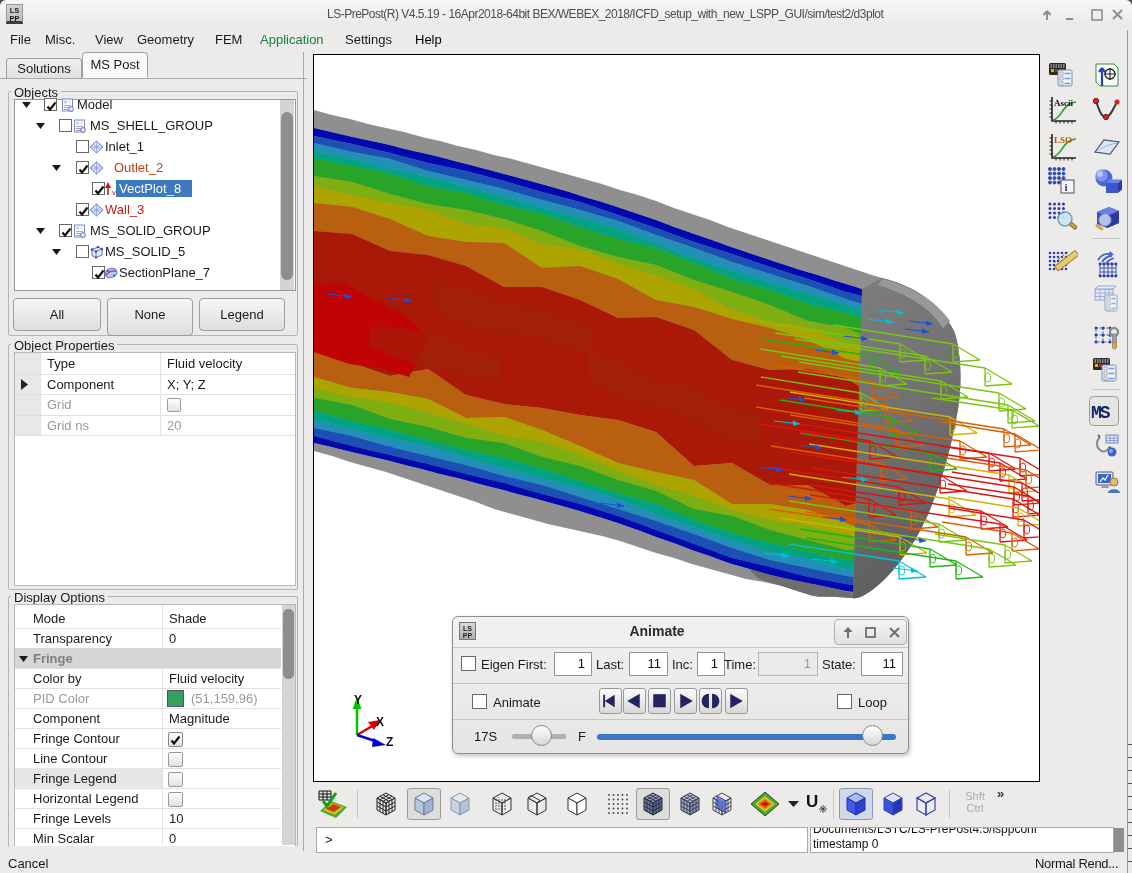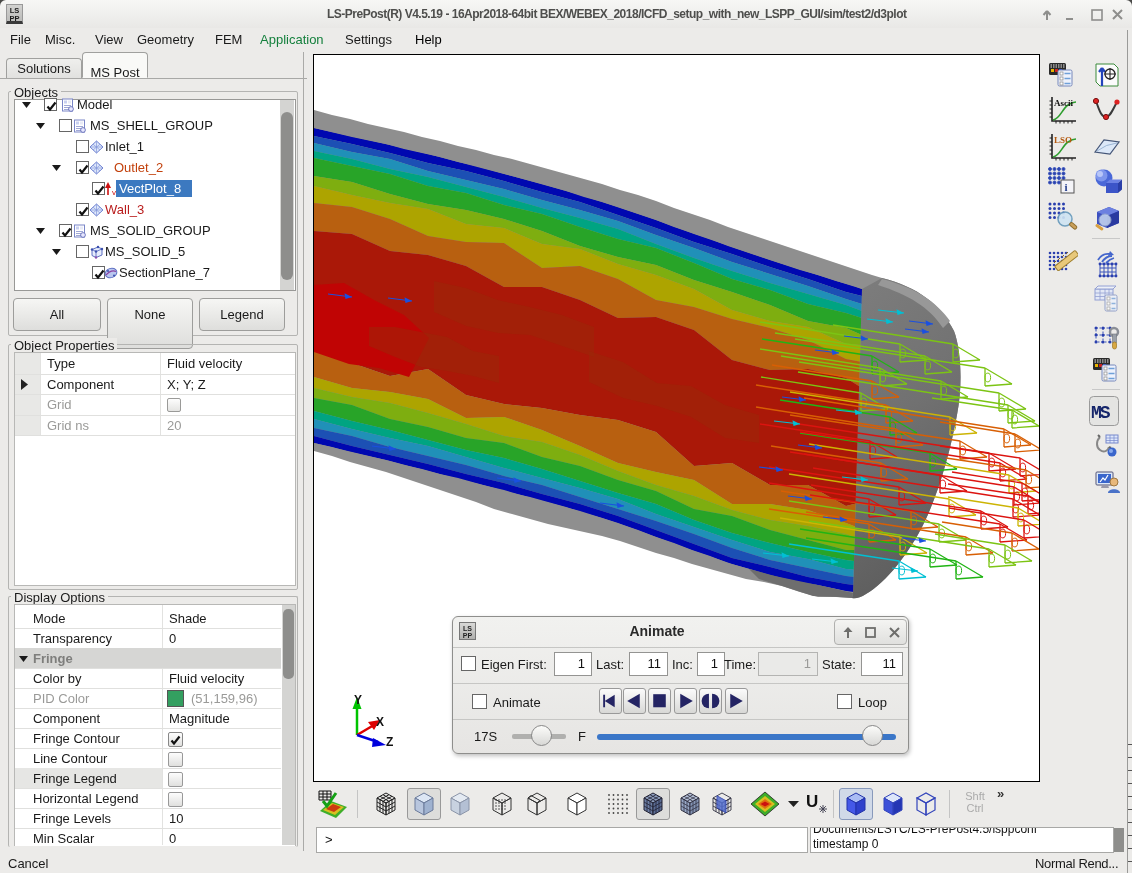--- a/index.html
+++ b/index.html
@@ -11,21 +11,21 @@
 .btn { position:absolute; background:linear-gradient(#f6f6f4,#dededc); border:1px solid #9d9d9b; border-radius:4px; text-align:center; font-size:13px; color:#1a1a1a; }
 .pb { width:23px; height:26px; background:linear-gradient(#fbfbfb,#d8d8d6); border:1px solid #999; border-radius:3px; }
 .inp { position:absolute; background:#fff; border:1px solid #949492; font-size:13px; color:#111; text-align:right; padding:3px 6px 0 0; height:24px; }
 .row { position:absolute; font-size:13px; color:#1a1a1a; white-space:nowrap; }
 .gray { color:#9a9a98; }
 .hl { position:absolute; background:#e0e0de; height:1px; }
 </style></head><body>
 
 <div class="abs" style="left:0;top:0;width:1132px;height:28px;background:linear-gradient(#f7f7f5,#e9e8e6)"></div>
 <div class="abs" style="left:6px;top:4px;width:17px;height:20px;background:linear-gradient(#d2d2d0,#bcbcba);border:1px solid #999;border-bottom:3px solid #3a3a3a;font-weight:bold;font-size:7.5px;line-height:7.5px;color:#1a1a1a;text-align:center;padding-top:2px">LS<br>PP</div>
-<div class="abs" style="left:327px;top:7px;font-size:12px;font-weight:bold;color:#4e4e4c;letter-spacing:-0.5px">LS-PrePost(R) V4.5.19 - 16Apr2018-64bit BEX/WEBEX_2018/ICFD_setup_with_new_LSPP_GUI/sim/test2/d3plot</div>
+<div class="abs" style="left:327px;top:7px;font-size:12px;font-weight:normal;color:#4e4e4c;letter-spacing:-0.5px">LS-PrePost(R) V4.5.19 - 16Apr2018-64bit BEX/WEBEX_2018/ICFD_setup_with_new_LSPP_GUI/sim/test2/d3plot</div>
 <svg class="abs" style="left:1040px;top:7px" width="86" height="15">
 <g stroke="#8e8e8c" stroke-width="2" fill="none">
 <path d="M7,13 V4 M7,4 L3.5,8 M7,4 L10.5,8"></path>
 <path d="M26,12 h7"></path>
 <rect x="52" y="3" width="10" height="10" stroke-width="1.6"></rect>
 <path d="M73,3 l9,9 M82,3 l-9,9"></path>
 </g>
   </svg>
 
 <div class="abs t13" style="left:10px;top:32px;color:#1a1a1a">File</div>
@@ -41,21 +41,21 @@
     <path d="M0,6 A6,6 0 0 1 6,0 L0,0 Z" fill="#4a4a48"></path>
   </svg>
 <svg class="abs" style="left:1126px;top:0" width="6" height="6">
     <path d="M0,0 A6,6 0 0 1 6,6 L6,0 Z" fill="#4a4a48"></path>
   </svg>
 
 <div class="abs" style="left:0;top:52px;width:307px;height:800px;background:#ecebe9"></div>
 <div class="abs" style="left:303px;top:52px;width:1px;height:799px;background:#aaaaa8"></div>
 <div class="abs" style="left:0;top:77.5px;width:307px;height:1px;background:#a8a8a6"></div>
 <div class="abs" style="left:6px;top:58px;width:76px;height:20px;background:linear-gradient(#efefed,#e1e1df);border:1px solid #a0a09e;border-bottom:none;border-radius:4px 4px 0 0;text-align:center;font-size:13px;padding-top:2px;color:#1a1a1a">Solutions</div>
-<div class="abs" style="left:82px;top:52px;width:66px;height:26px;background:#f9f9f7;border:1px solid #a0a09e;border-bottom:1px solid #f9f9f7;border-radius:4px 4px 0 0;text-align:center;font-size:13px;padding-top:12px;color:#1a1a1a">MS Post</div>
+<div class="abs" style="left:82px;top:52px;width:66px;height:26px;background:#f9f9f7;border:1px solid #a0a09e;border-bottom:1px solid #f9f9f7;border-radius:4px 4px 0 0;text-align:center;font-size:13px;padding-top:4px;color:#1a1a1a">MS Post</div>
 
 <div class="frame" style="left:8px;top:91px;width:290px;height:245px"></div>
 <div class="flabel" style="left:11px;top:85px">Objects</div>
 <div class="abs" style="left:14px;top:99px;width:282px;height:192px;background:#fff;border:1px solid #989896;overflow:hidden">
 </div>
 
 <svg class="abs" style="left:22px;top:101px" width="9" height="8">
     <polygon points="0,1 9,1 4.5,7" fill="#1a1a1a"></polygon>
   </svg>
 <span class="cb " style="left:44px;top:98px;width:13px;height:13px"><svg width="13" height="13" viewBox="0 0 13 13">
@@ -151,21 +151,21 @@
     <ellipse cx="7" cy="7" rx="6" ry="4.6" fill="#b9c6ef" stroke="#5d6fc2" stroke-width="1" transform="rotate(-18 7 7)"></ellipse>
     <path d="M2,9 Q7,3.5 12,5.5" stroke="#8a3fa0" stroke-width="1.2" fill="none"></path>
     <circle cx="4" cy="5" r="1" fill="#3a4fae"></circle>
     <circle cx="10" cy="9.5" r="1" fill="#3a4fae"></circle>
   </svg>
 <span class="abs t13" style="left:119px;top:265px;color:#1a1a1a">SectionPlane_7</span>
 
 <div class="abs" style="left:280px;top:100px;width:14px;height:190px;background:#d4d4d2"></div>
 <div class="abs" style="left:281px;top:112px;width:12px;height:168px;background:#8e8e8c;border-radius:6px"></div>
 <div class="btn" style="left:13px;top:298px;width:88px;height:33px;line-height:31px">All</div>
-<div class="btn" style="left:107px;top:298px;width:86px;height:51px;line-height:31px">None</div>
+<div class="btn" style="left:107px;top:298px;width:86px;height:38px;line-height:31px">None</div>
 <div class="btn" style="left:199px;top:298px;width:86px;height:33px;line-height:31px">Legend</div>
 
 <div class="frame" style="left:8px;top:344px;width:290px;height:246px"></div>
 <div class="flabel" style="left:11px;top:338px">Object Properties</div>
 <div class="abs" style="left:14px;top:352px;width:282px;height:234px;background:#fff;border:1px solid #b8b8b6"></div>
 <div class="abs" style="left:15px;top:353px;width:25px;height:82px;background:#e8e8e6"></div>
 <svg class="abs" style="left:20px;top:379px" width="8" height="11">
     <polygon points="1,0 8,5.5 1,11" fill="#222"></polygon>
   </svg>
 <div class="abs" style="left:40px;top:353px;width:1px;height:82px;background:#e2e2e0"></div>

